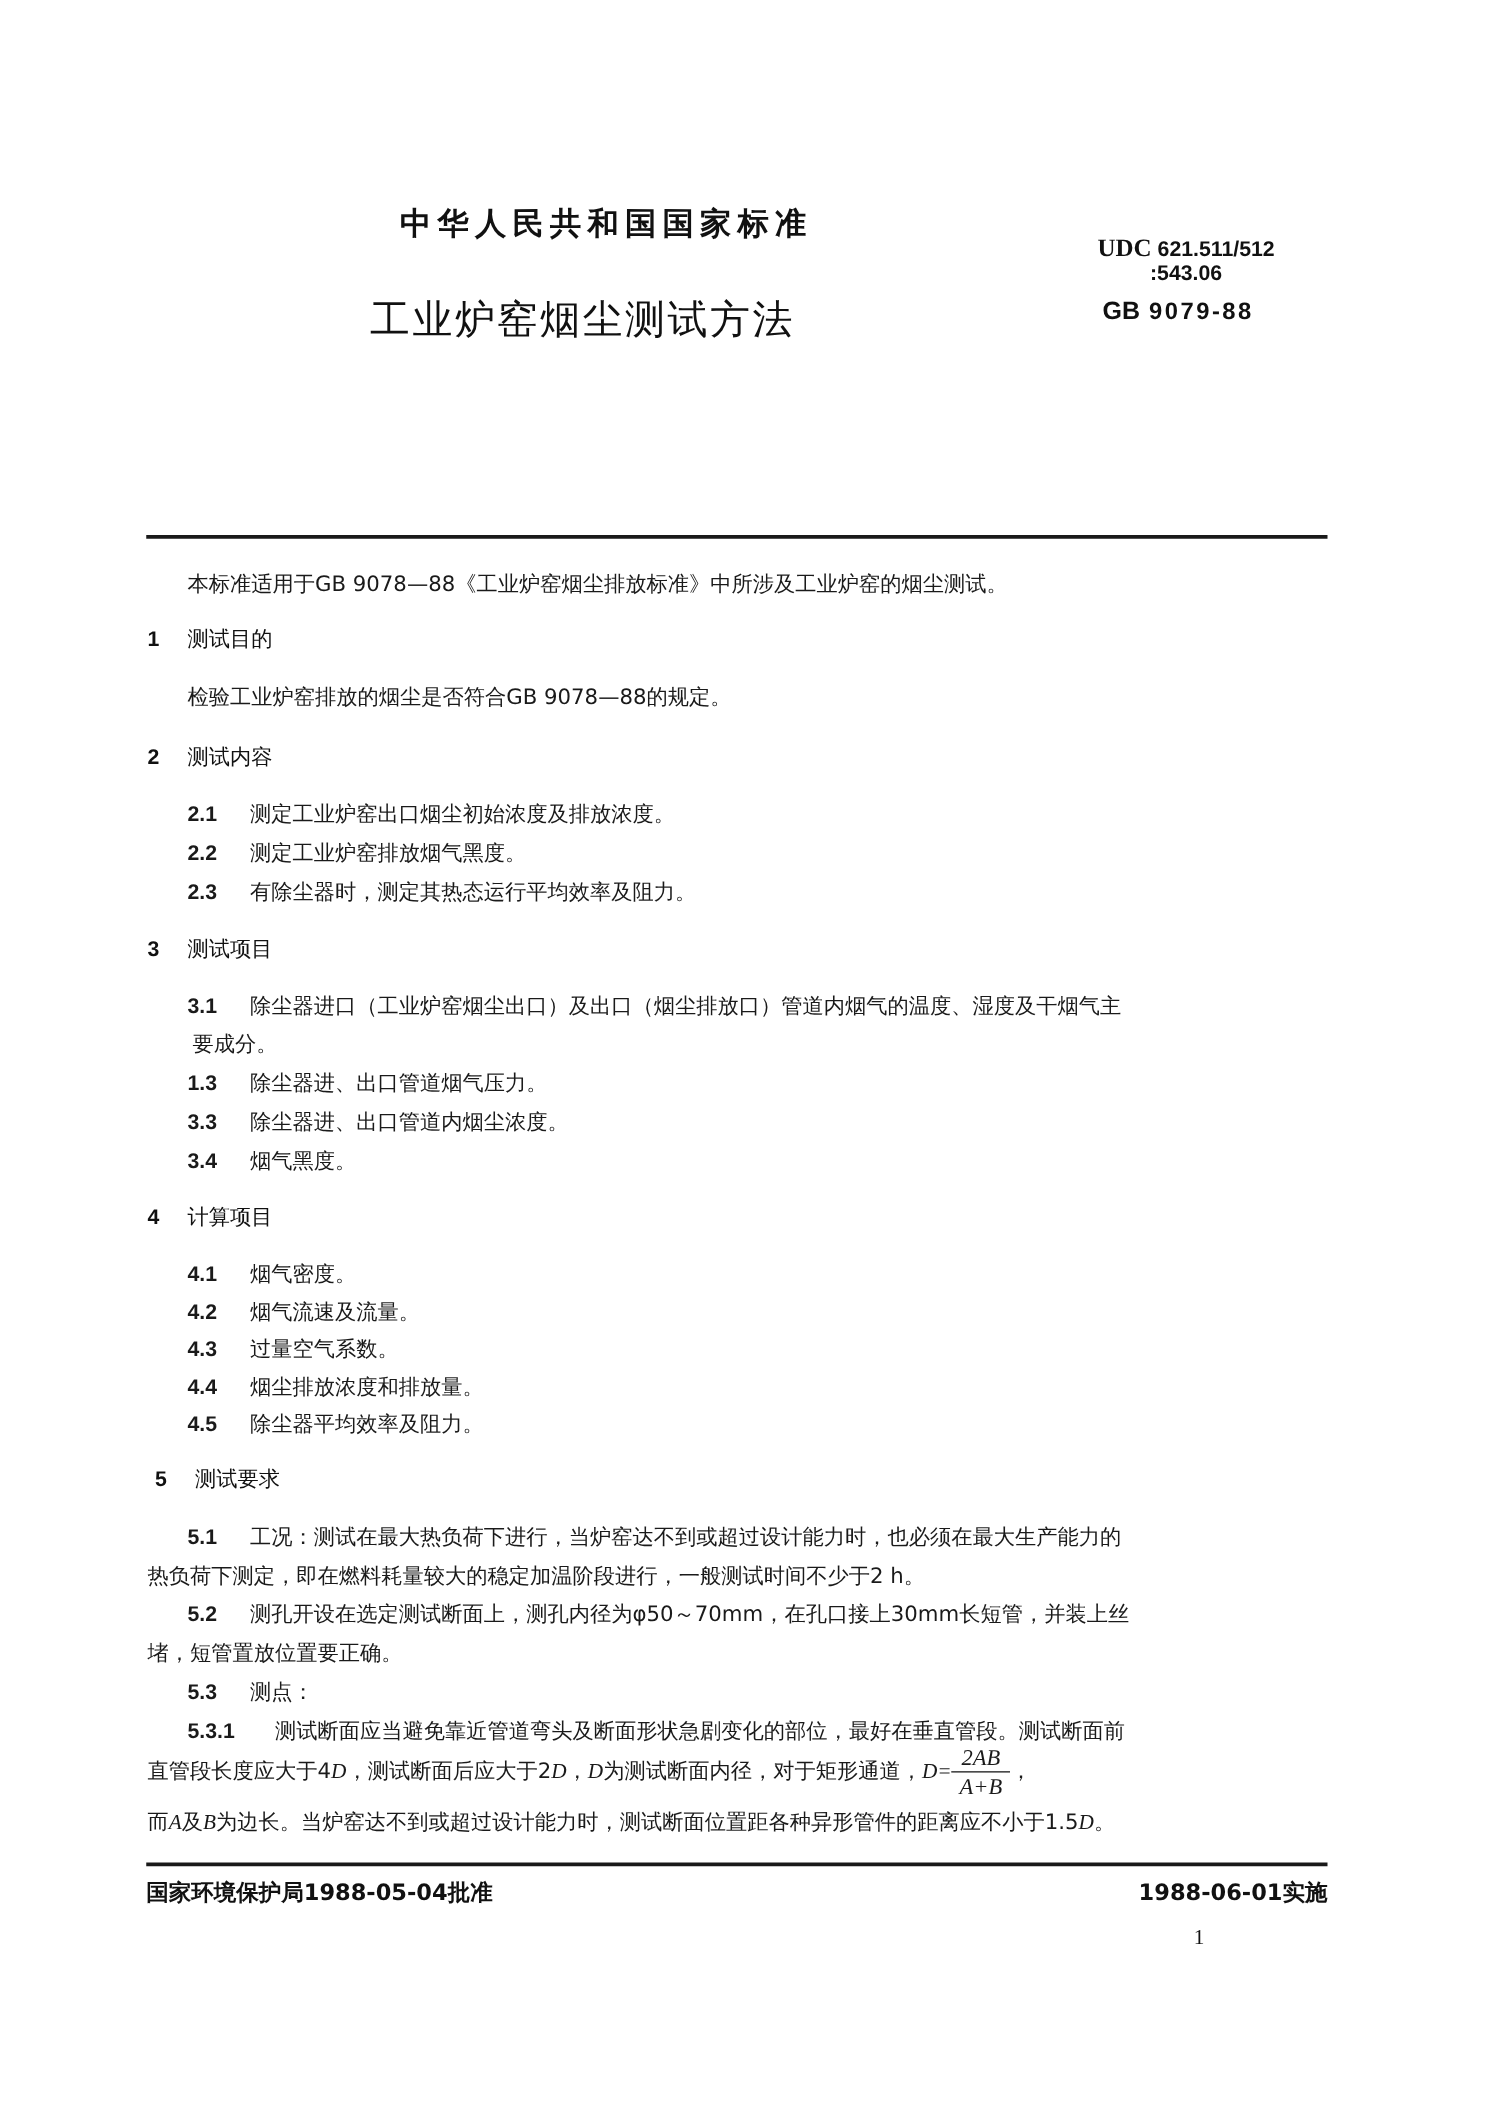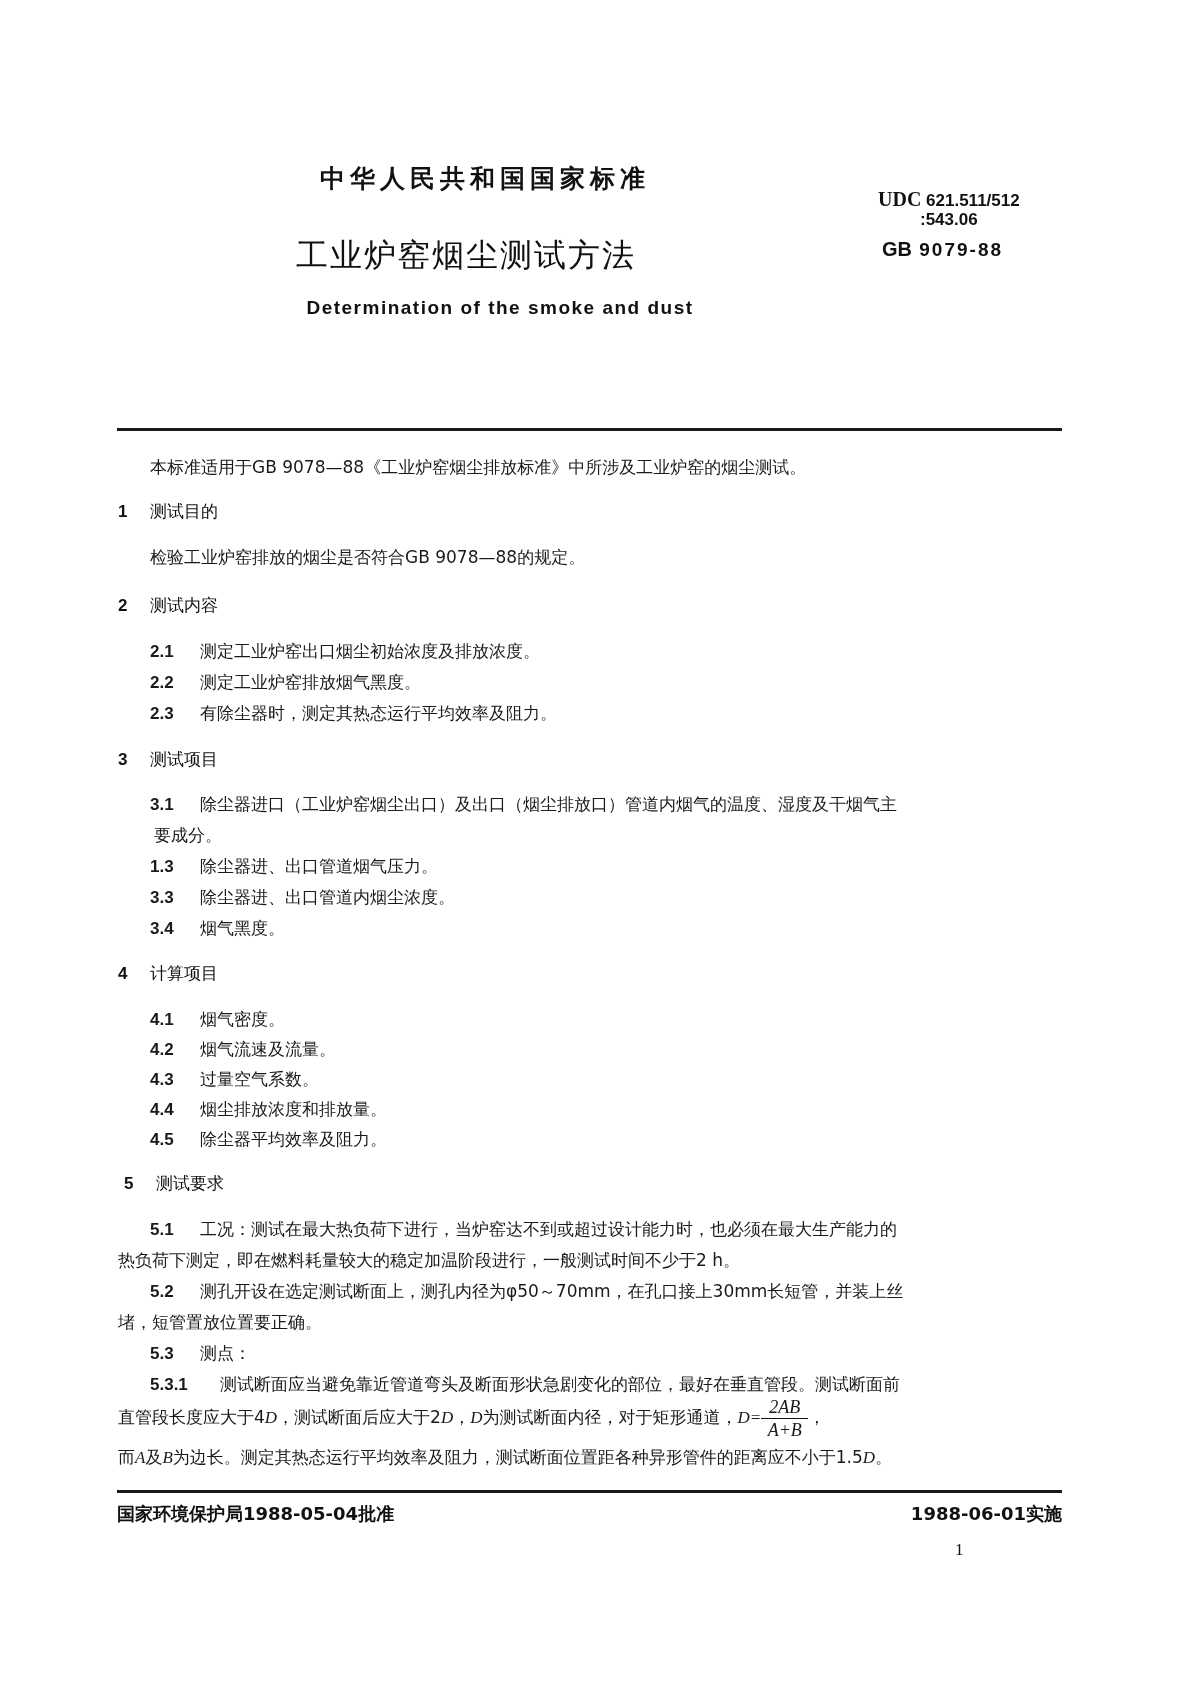--- a/index.html
+++ b/index.html
@@ -43,21 +43,20 @@
     .frac { display: inline-block; vertical-align: middle; text-align: center; font-family: "Liberation Serif", serif; font-style: italic; font-size: 18px; line-height: 22px; }
     .frac .n { display: block; border-bottom: 1.5px solid #111; padding: 0 8px; }
     .frac .d { display: block; }
   </style>
 </head>
 <body>
 
 <div class="abs header-cn">中华人民共和国国家标准</div>
 <div class="abs title-cn">工业炉窑烟尘测试方法</div>
 <div class="abs title-en">
-  <div>Determination of the smoke and dust</div>
 </div>
 <div class="abs udc">
   <div><span class="udc-prefix">UDC</span> <span>621.511/512</span></div>
   <div>:543.06</div>
 </div>
 <div class="abs gbcode">
   <span class="gb-prefix">GB</span> <span>9079-88</span>
 </div>
 
 <div class="abs rule top"></div>
@@ -132,20 +131,20 @@
 <div class="abs body-text sub" style="left:150px; top:1342px;">
   <span class="num">5.3</span><span>测点：</span>
 </div>
 <div class="abs body-text sub3" style="left:150px; top:1373px;">
   <span class="num">5.3.1</span><span>测试断面应当避免靠近管道弯头及断面形状急剧变化的部位，最好在垂直管段。测试断面前</span>
 </div>
 <div class="abs body-text" style="left:118px; top:1394px; line-height:46px;">
   <span>直管段长度应大于4</span><span class="ital">D</span><span>，测试断面后应大于2</span><span class="ital">D</span><span>，</span><span class="ital">D</span><span>为测试断面内径，对于矩形通道，</span><span class="ital">D=</span><span class="frac"><span class="n">2AB</span><span class="d">A+B</span></span><span>，</span>
 </div>
 <div class="abs body-text" style="left:118px; top:1446px;">
-  <span>而</span><span class="ital">A</span><span>及</span><span class="ital">B</span><span>为边长。测定其热态运行平均效率及阻力，测试断面位置距各种异形管件的距离应不小于1.5</span><span class="ital">D</span><span>。</span>
+  <span>而</span><span class="ital">A</span><span>及</span><span class="ital">B</span><span>为边长。当炉窑达不到或超过设计能力时，测试断面位置距各种异形管件的距离应不小于1.5</span><span class="ital">D</span><span>。</span>
 </div>
 
 <div class="abs rule bottom"></div>
 
 <div class="abs footer-left">国家环境保护局1988-05-04批准</div>
 <div class="abs footer-right">1988-06-01实施</div>
 <div class="abs page-num">1</div>
 
 </body></html>

